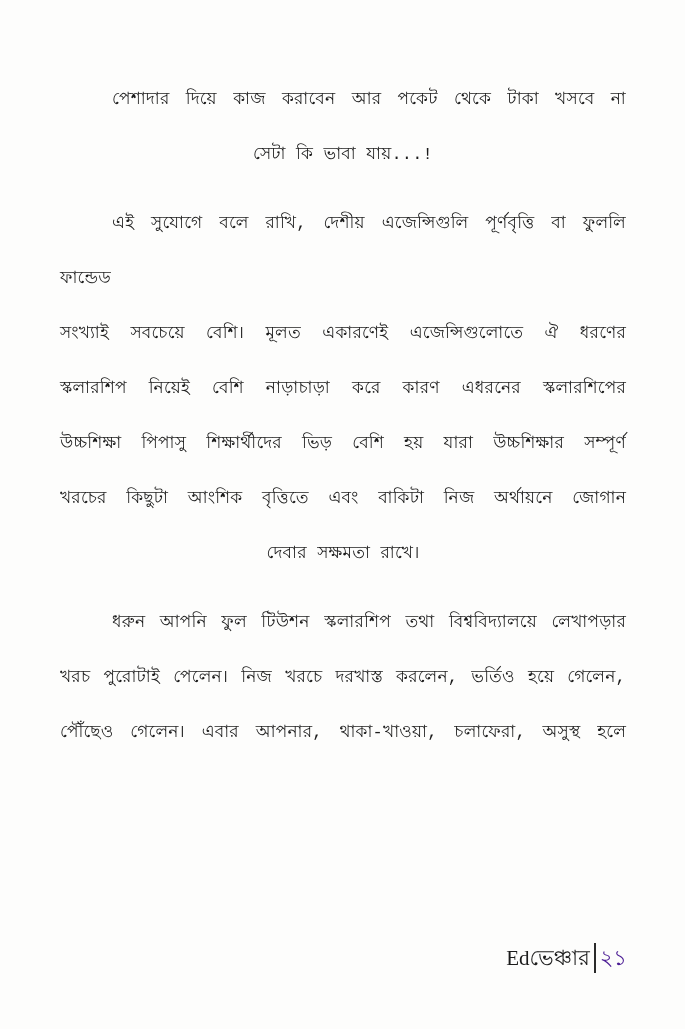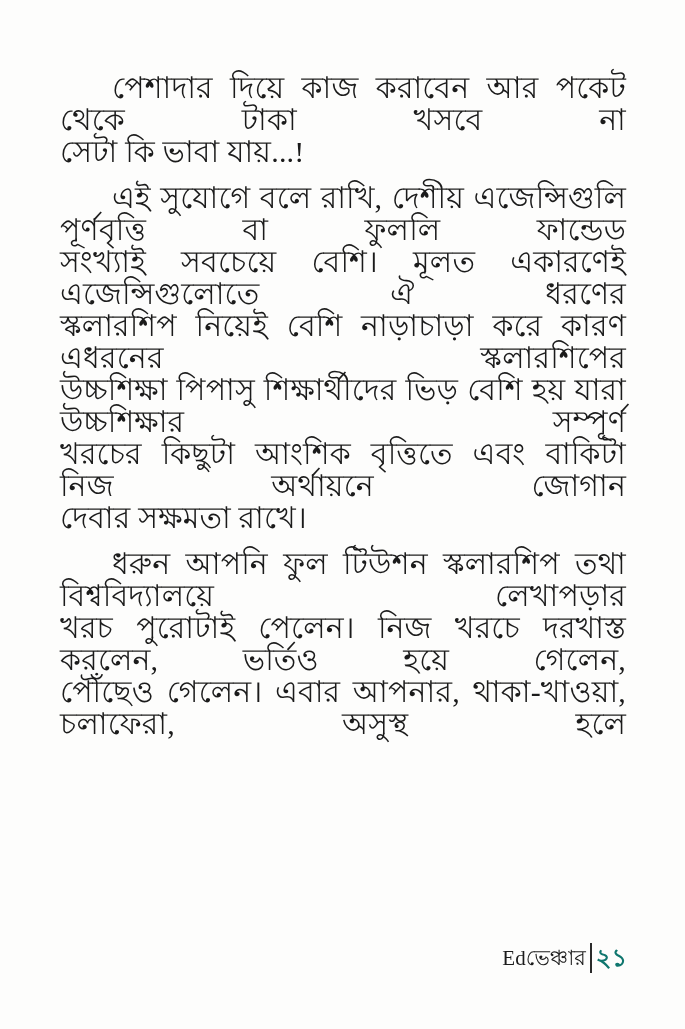--- a/index.html
+++ b/index.html
@@ -23,32 +23,33 @@
   .text-block {
     position: absolute;
     left: 60px;
     top: 72px;
     width: 566px;
   }
   .paragraph {
     margin: 0 0 14px 0;
   }
   .line {
-    font-size: 30px;
-    line-height: 32px;
+    font-size: 17px;
+    line-height: 55px;
     white-space: normal;
     text-align: justify;
     text-align-last: justify;
     letter-spacing: 0.2px;
+    font-family: Liberation Mono, monospace;
   }
   .line.first {
     text-indent: 52px;
   }
   .line.last {
-    text-align: left;
+    text-align: center;
     text-align-last: auto;
   }
   .footer {
     position: absolute;
     top: 941px;
     right: 58px;
     display: flex;
     align-items: center;
     gap: 4px;
   }
@@ -56,24 +57,23 @@
     font-size: 21px;
     line-height: 34px;
     color: #1b1b1b;
   }
   .footer .divider {
     width: 2px;
     height: 30px;
     background: #2a2a2a;
   }
   .footer .page-number {
-    font-size: 24px;
+    font-size: 21px;
     line-height: 34px;
-    color: #0f766e;
-    font-weight: bold;
+    color: #4c1d95;
   }
 </style>
 </head>
 <body>
 
 <div class="page">
 
   <div class="text-block">
 
     <div class="paragraph">

